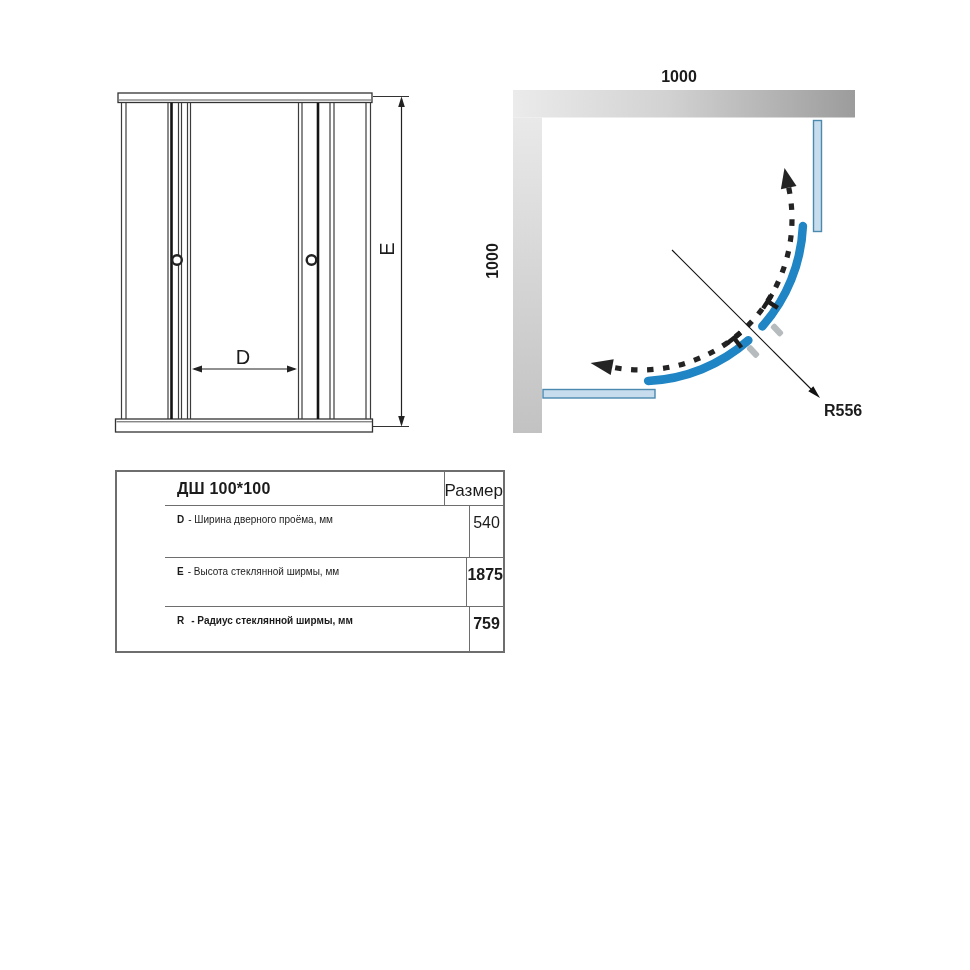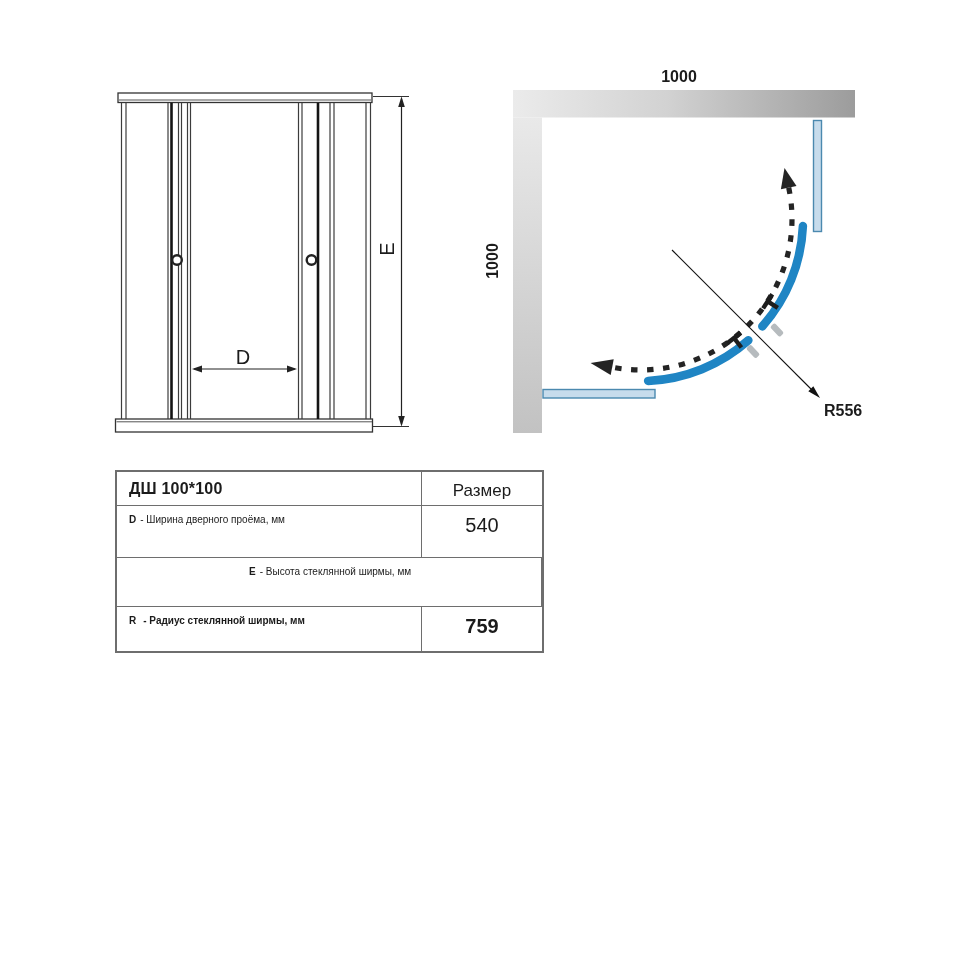--- a/index.html
+++ b/index.html
@@ -7,41 +7,41 @@
     position:relative;width:970px;height:970px;background:#ffffff;
     font-family:"Liberation Sans", sans-serif;color:#1b1b1b;overflow:hidden;
   }
   .drawing{position:absolute;left:0;top:0;}
   .dim-label{font-family:"Liberation Sans", sans-serif;fill:#1c1c1c;}
   .dim-big{font-size:20px;}
   .dim-bold{font-size:16px;font-weight:bold;}
 
   
   .spec-table{
-    position:absolute;left:115px;top:470px;width:429px;
-    border:2px solid #6e6e6e;box-sizing:border-box;background:#fff;
+    position:absolute;left:115px;top:470px;width:390px;
+    border:2px solid #6e6e6e;box-sizing:border-box;background:#fff;padding-left:48px;
   }
   .t-row{display:flex;align-items:stretch;}
   .t-row + .t-row{border-top:1.6px solid #6e6e6e;}
   .t-cell-l{
     width:305px;box-sizing:border-box;border-right:1.6px solid #6e6e6e;
     padding:8px 6px 0 12px;text-align:left;
   }
   .t-cell-r{flex:1;text-align:center;padding-top:8px;box-sizing:border-box;}
   .row-header{height:33px;}
   .row-d{height:51px;}
-  .row-e{height:48px;justify-content:flex-end;}
+  .row-e{height:48px;}
   .row-r{height:44px;}
   .model-name{font-size:16px;font-weight:bold;letter-spacing:.2px;}
   .size-hdr{font-size:17px;padding-top:9px;}
   .param{font-size:10px;}
   .param .letter{font-weight:bold;}
   .param .desc{margin-left:4px;}
   .row-r .param .desc{font-weight:bold;margin-left:7px;}
-  .val{font-size:20px;}
+  .val{font-size:16px;}
   .val.bold{font-weight:bold;}
 </style>
 </head>
 <body>
 
 <div class="canvas">
 
   <svg class="drawing" width="970" height="660" viewBox="0 0 970 660">
     <defs>
       <linearGradient id="wallH" x1="0" y1="0" x2="1" y2="0">
@@ -148,20 +148,21 @@
     <div class="t-row row-d">
       <div class="t-cell-l param">
         <span class="letter">D</span><span class="desc">- Ширина дверного проёма, мм</span>
       </div>
       <div class="t-cell-r val">540</div>
     </div>
     <div class="t-row row-e">
       <div class="t-cell-l param">
         <span class="letter">E</span><span class="desc">- Высота стеклянной ширмы, мм</span>
       </div>
+      <div class="t-cell-r val bold">1875</div>
     </div>
     <div class="t-row row-r">
       <div class="t-cell-l param">
         <span class="letter">R</span><span class="desc">- Радиус стеклянной ширмы, мм</span>
       </div>
       <div class="t-cell-r val bold">759</div>
     </div>
   </div>
 
 </div>

